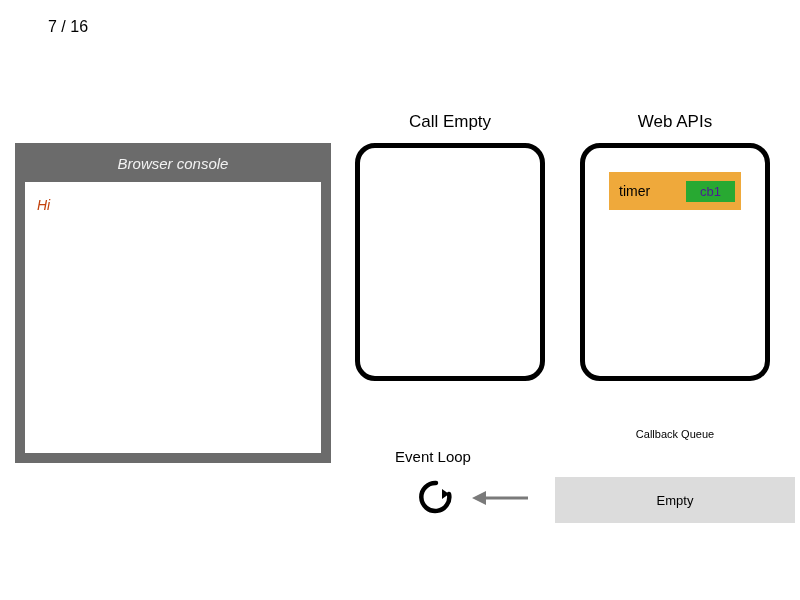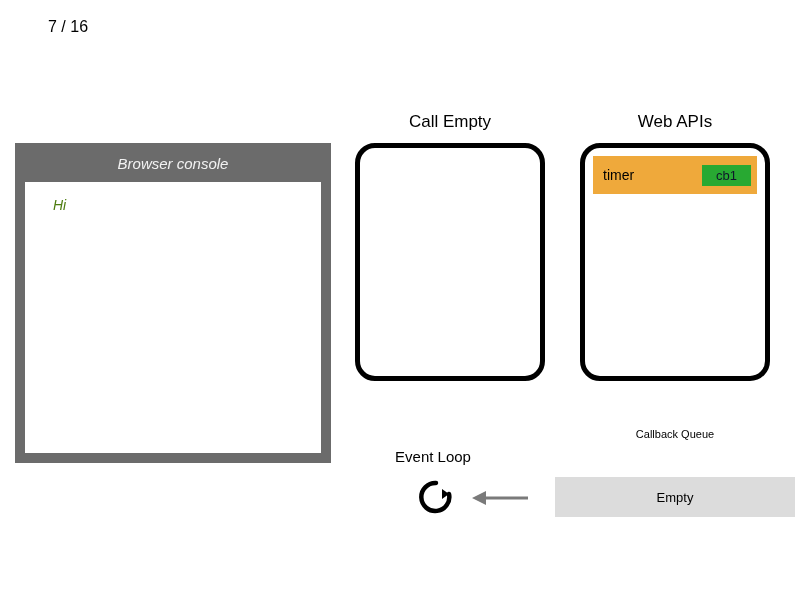--- a/index.html
+++ b/index.html
@@ -32,56 +32,56 @@
     }
     .console-title {
       color: #f2f2f2;
       text-align: center;
       font-size: 15px;
       padding: 12px 0 10px 0;
     }
     .console-body {
       background: #fff;
       flex: 1;
-      padding: 15px 28px;
+      padding: 15px 12px;
       font-size: 14px;
-      color: #4d7c0f;
+      color: #c2410c;
     }
     .section-title {
       position: absolute;
       font-size: 17px;
       color: #000;
       text-align: center;
     }
     .title-callstack { left: 355px; top: 112px; width: 190px; }
     .title-webapis   { left: 580px; top: 112px; width: 190px; }
     .stack-box {
       position: absolute;
       width: 190px;
       height: 238px;
       border: 5px solid #000;
       border-radius: 20px;
       background: #fff;
-      padding: 8px;
+      padding: 24px;
     }
     .callstack { left: 355px; top: 143px; }
     .webapis   { left: 580px; top: 143px; }
     .api-row {
       background: #efa93b;
       height: 38px;
       display: flex;
       align-items: center;
       padding: 0 6px 0 10px;
       font-size: 14px;
       color: #000;
       justify-content: space-between;
     }
     .cb-tag {
       background: #28a932;
-      color: #0f172a;
+      color: #4c1d95;
       padding: 3px 14px;
       font-size: 13px;
     }
     .title-eventloop { left: 363px; top: 448px; width: 140px; font-size: 15px; }
     .title-cbqueue   { left: 555px; top: 428px; width: 240px; font-size: 11px; }
     .loop-icon {
       position: absolute;
       left: 419px;
       top: 480px;
       width: 34px;
@@ -92,21 +92,21 @@
       left: 472px;
       top: 488px;
       width: 56px;
       height: 20px;
     }
     .queue-box {
       position: absolute;
       left: 555px;
       top: 477px;
       width: 240px;
-      height: 40px;
+      height: 46px;
       background: #dcdcdc;
       display: flex;
       align-items: center;
       justify-content: center;
       font-size: 13px;
       color: #000;
     }
   </style>
 </head>
 <body>

